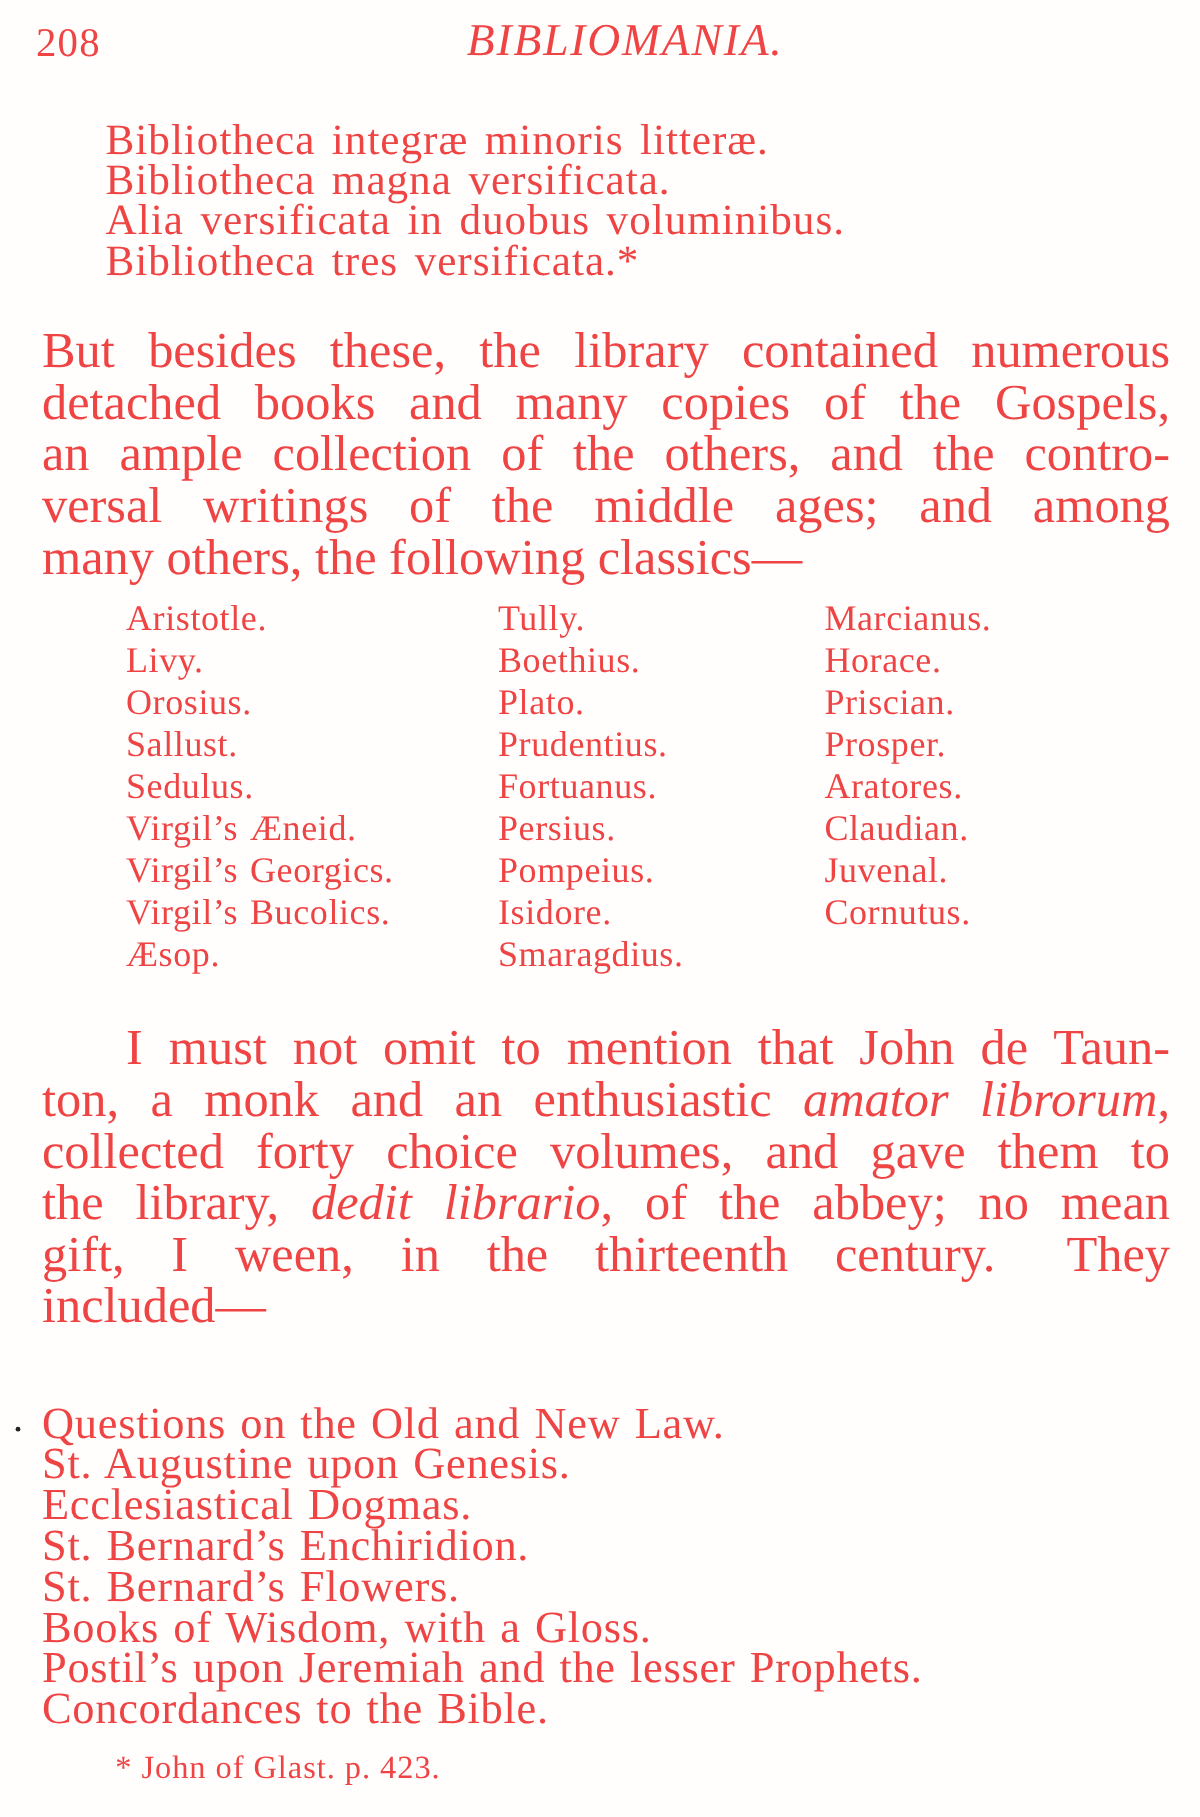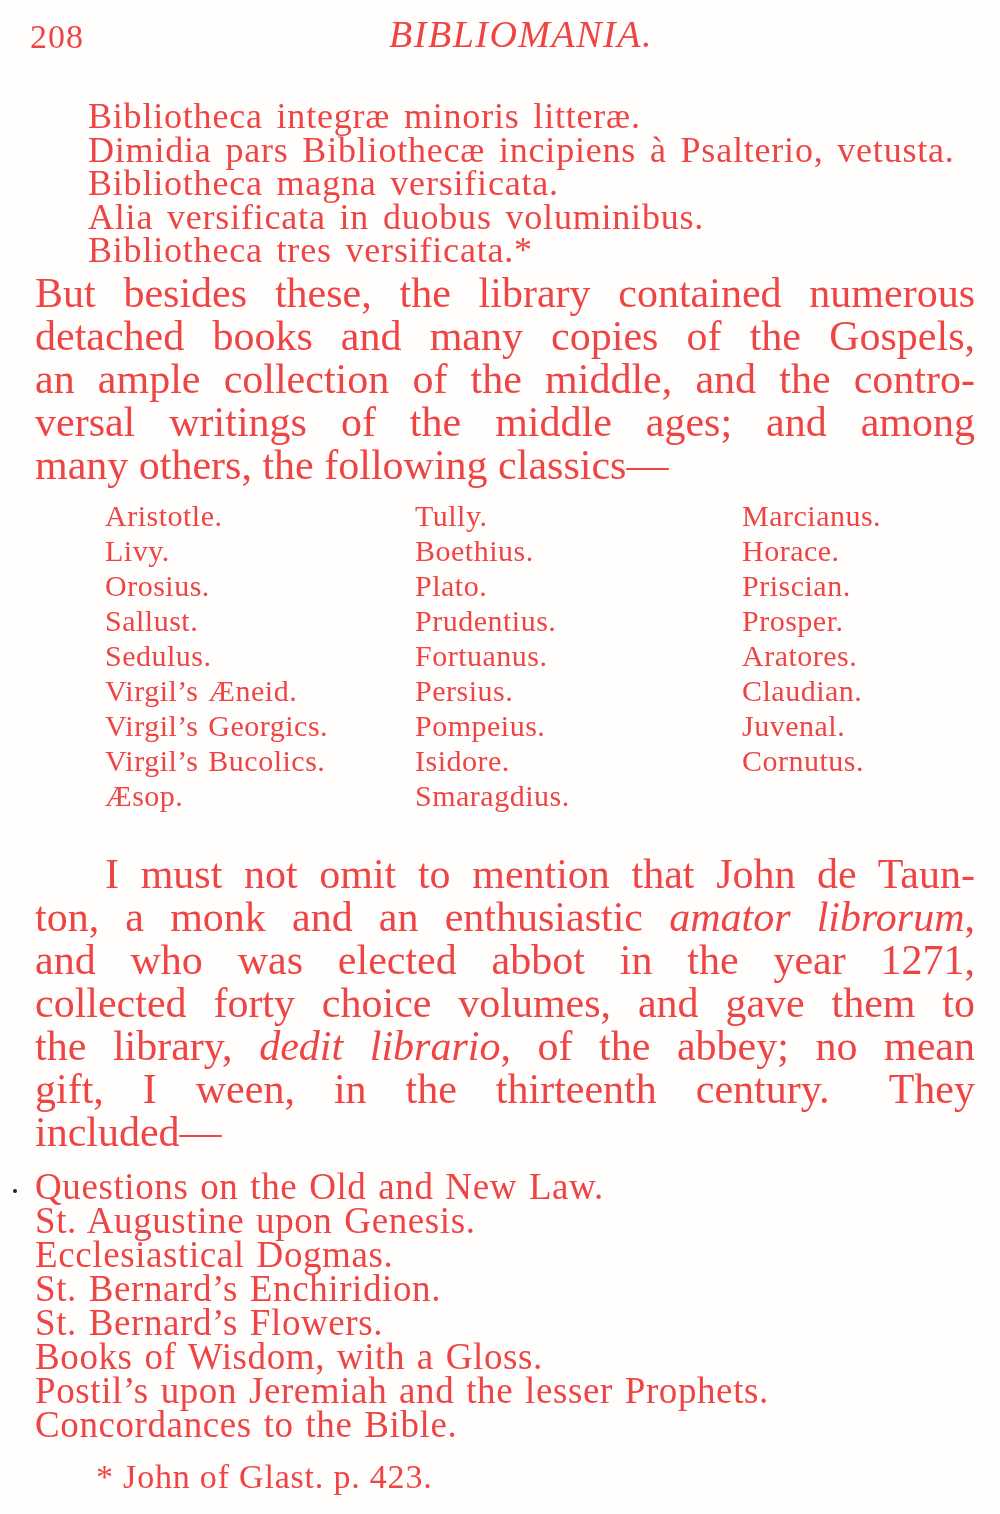--- a/index.html
+++ b/index.html
@@ -42,61 +42,60 @@
   .plast { text-align-last: left; }
   .pindent { padding-left: 70px; }
   .it { font-style: italic; }
 
   
   .classics { left: 0; top: 498px; width: 920px; height: 352px;
     font-size: 30px; line-height: 35px; letter-spacing: 0.5px; word-spacing: 2px; }
   .ccol { position: absolute; top: 0; white-space: nowrap; }
   .c1 { left: 105px; }
   .c2 { left: 415px; }
-  .c3 { left: 742px; }
+  .c3 { left: 687px; }
 
   
   .book-list {
     left: 35px; top: 1170px;
     font-size: 37px; line-height: 34px;
     letter-spacing: 0.6px; word-spacing: 2px;
     white-space: nowrap;
   }
 
   
-  .footnote { left: 96px; top: 1458px; font-size: 34px; letter-spacing: 0.8px; }
+  .footnote { left: 96px; top: 1458px; font-size: 27px; letter-spacing: 0.8px; }
 
   
   .speck {
     position: absolute; left: 13px; top: 1189px;
     width: 4px; height: 4px; background: #222; border-radius: 50%;
   }
 </style>
 </head>
 <body>
 
 <div class="page">
 
   <div class="header block">
     <span class="page-number">208</span>
     <span class="running-title">BIBLIOMANIA.</span>
   </div>
 
   <div class="latin-list block">
       <div class="li">Bibliotheca integræ minoris litteræ.</div>
-      <div class="li">Dimidia pars Bibliothecæ incipiens à Psalterio, vetusta.</div>
       <div class="li">Bibliotheca magna versificata.</div>
       <div class="li">Alia versificata in duobus voluminibus.</div>
       <div class="li">Bibliotheca tres versificata.*</div>
     </div>
 
   <div class="paragraph para1 block">
       <div class="pline"><span>But besides these, the library contained numerous</span></div>
       <div class="pline"><span>detached books and many copies of the Gospels,</span></div>
-      <div class="pline"><span>an ample collection of the middle, and the contro-</span></div>
+      <div class="pline"><span>an ample collection of the others, and the contro-</span></div>
       <div class="pline"><span>versal writings of the middle ages; and among</span></div>
       <div class="pline plast"><span>many others, the following classics—</span></div>
     </div>
 
   <div class="classics block">
     <div class="ccol c1">
         <div class="li">Aristotle.</div>
         <div class="li">Livy.</div>
         <div class="li">Orosius.</div>
         <div class="li">Sallust.</div>
@@ -125,21 +124,20 @@
         <div class="li">Aratores.</div>
         <div class="li">Claudian.</div>
         <div class="li">Juvenal.</div>
         <div class="li">Cornutus.</div>
       </div>
   </div>
 
   <div class="paragraph para2 block">
       <div class="pline pindent"><span>I must not omit to mention that John de Taun-</span></div>
       <div class="pline"><span>ton, a monk and an enthusiastic </span><span class="it">amator librorum</span><span>,</span></div>
-      <div class="pline"><span>and who was elected abbot in the year 1271,</span></div>
       <div class="pline"><span>collected forty choice volumes, and gave them to</span></div>
       <div class="pline"><span>the library, </span><span class="it">dedit librario</span><span>, of the abbey; no mean</span></div>
       <div class="pline"><span>gift, I ween, in the thirteenth century.  They</span></div>
       <div class="pline plast"><span>included—</span></div>
     </div>
 
   <div class="speck"></div>
 
   <div class="book-list block">
       <div class="li">Questions on the Old and New Law.</div>

